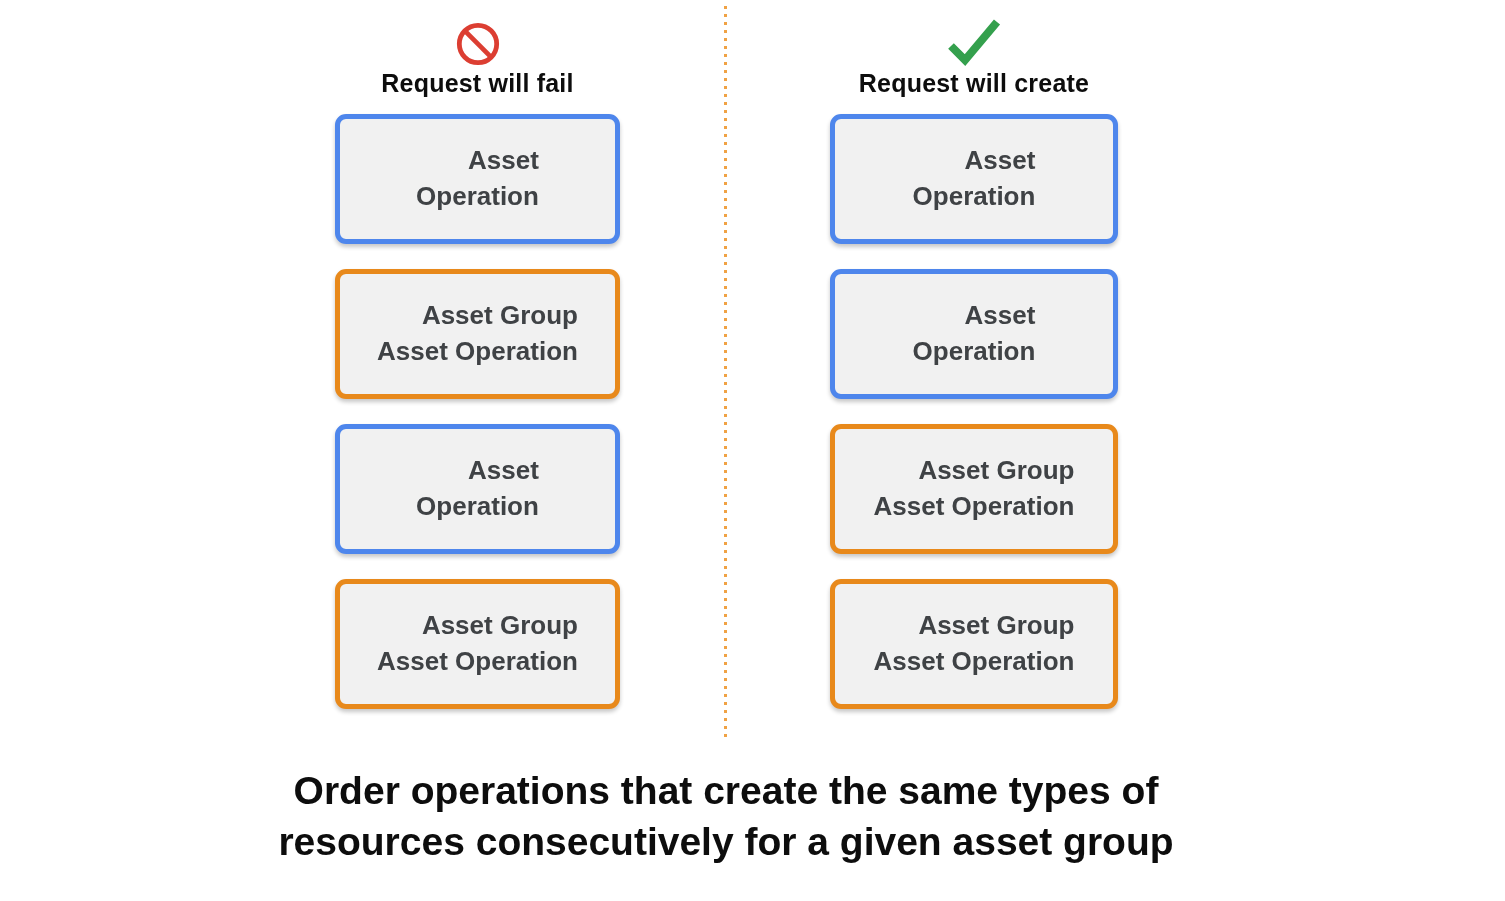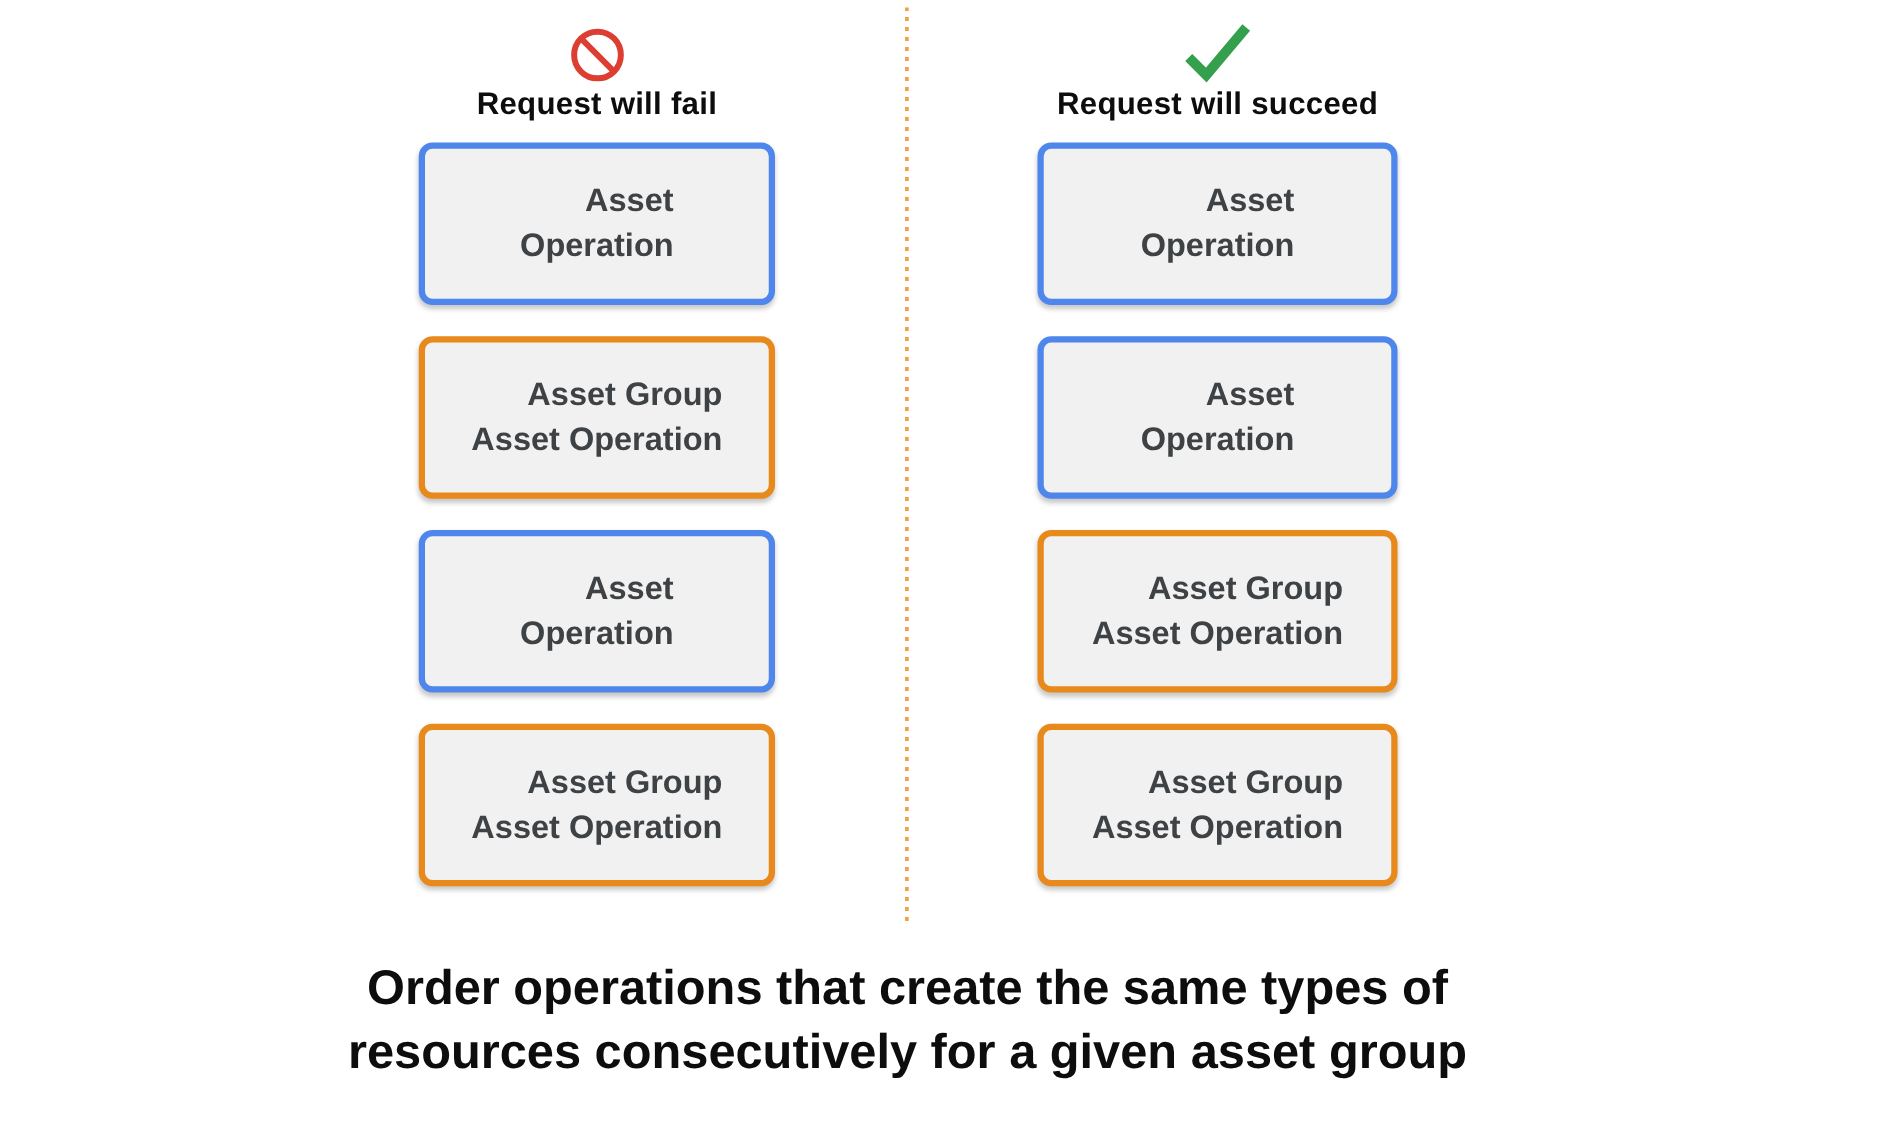--- a/index.html
+++ b/index.html
@@ -132,21 +132,21 @@
   </div>
 
   <div class="divider"></div>
 
   <div class="column succeed">
     <div class="status-icon">
       <svg width="60" height="50" viewBox="0 0 60 50" aria-hidden="true">
         <path d="M7 29 L21 43 L53 5" fill="none" stroke="currentColor" stroke-width="8"></path>
       </svg>
     </div>
-    <div class="column-header">Request will succeed</div>
+    <div class="column-header">Request will create</div>
     <div class="boxes">
       <div class="op-box blue">
         <span class="op-label">Asset
 Operation</span>
       </div>
       <div class="op-box blue">
         <span class="op-label">Asset
 Operation</span>
       </div>
       <div class="op-box orange">

